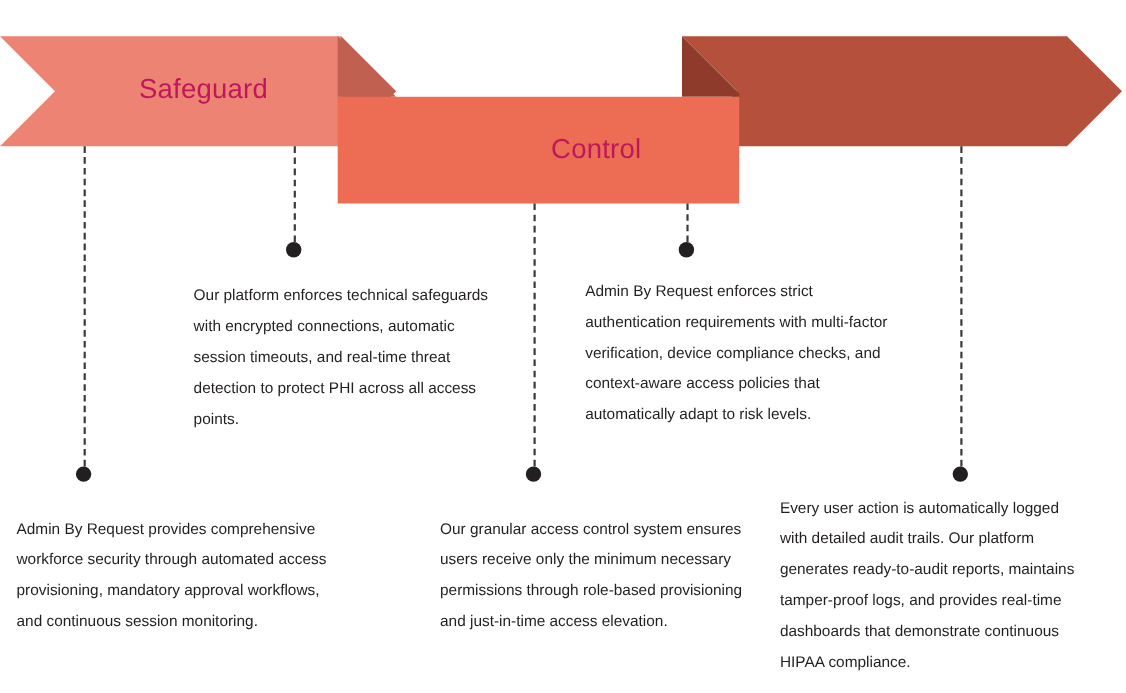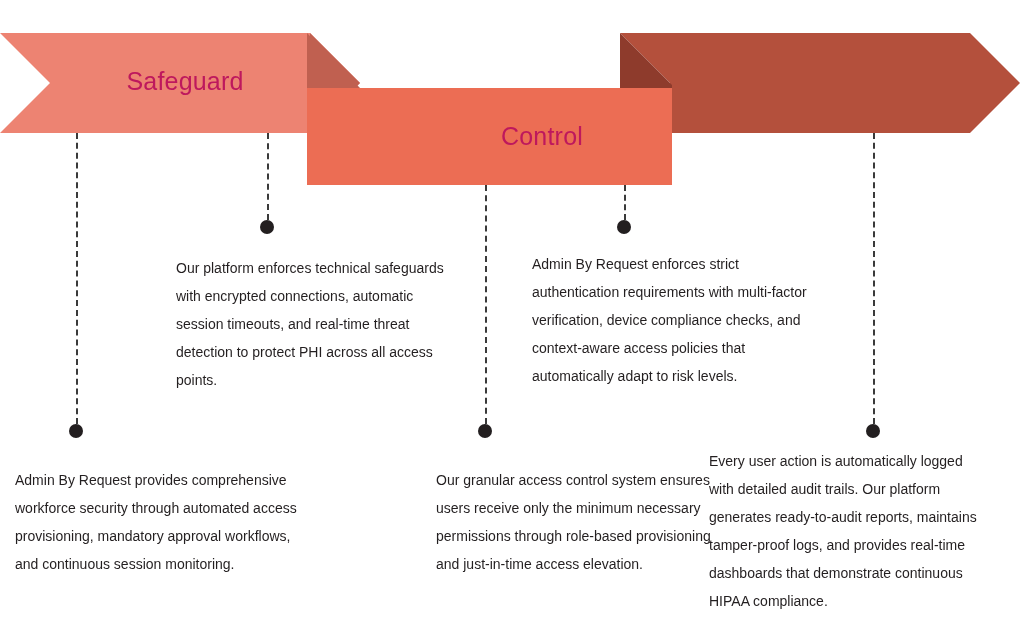--- a/index.html
+++ b/index.html
@@ -65,21 +65,21 @@
   
   .callout {
     position: absolute;
     color: #231F20;
     font-size: 14px;
     line-height: 28px;
     font-weight: 400;
   }
   #callout-1 { left: 15px;  top: 466px; width: 290px; }
   #callout-2 { left: 176px; top: 254px; width: 288px; }
-  #callout-3 { left: 400px; top: 466px; width: 284px; margin-left: 36px; }
+  #callout-3 { left: 400px; top: 466px; width: 284px; }
   #callout-4 { left: 532px; top: 250px; width: 288px; }
   #callout-5 { left: 709px; top: 447px; width: 278px; }
 </style>
 </head>
 <body>
 
 <div id="canvas">
 
   <div class="banner-layer">
     <svg class="banner-svg" width="1024" height="200" viewBox="0 0 1024 200" xmlns="http://www.w3.org/2000/svg">

